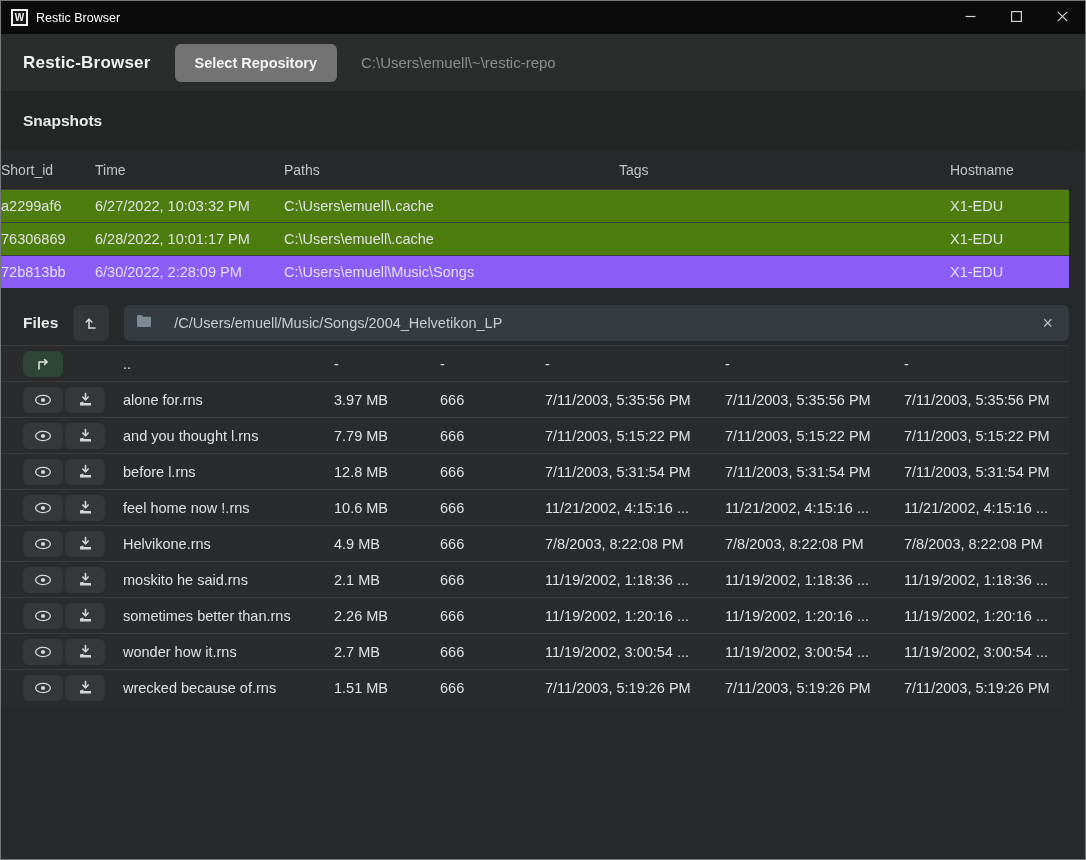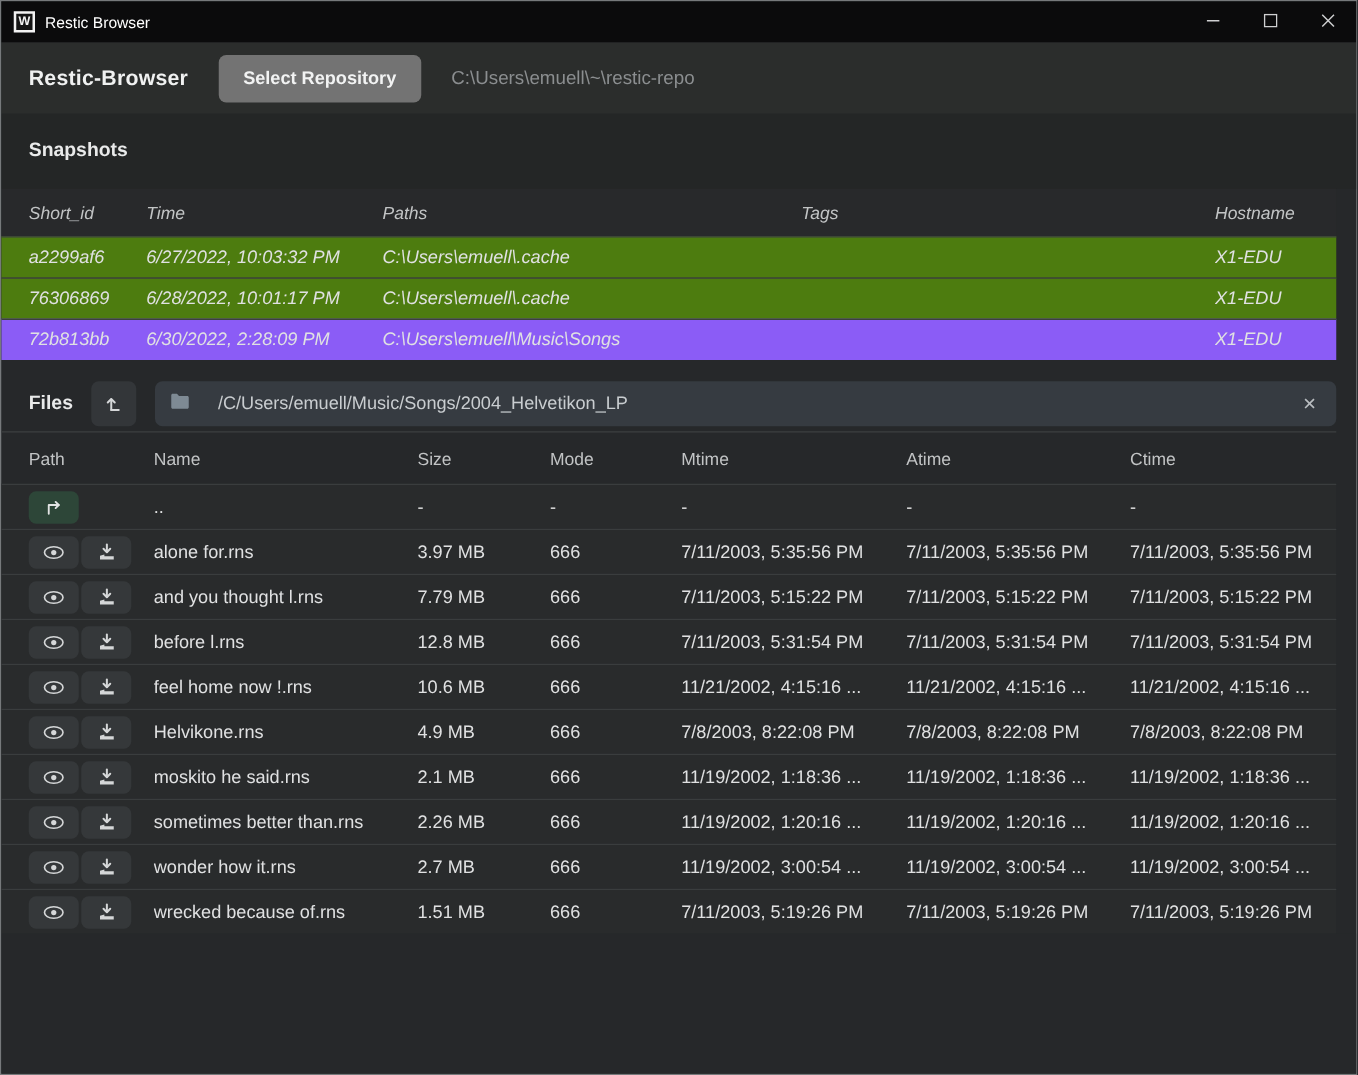--- a/index.html
+++ b/index.html
@@ -46,21 +46,21 @@
   .section-title-band {
     height:60px; flex:0 0 auto; background:#242626;
     display:flex; align-items:center; padding:0 22px;
   }
   .section-title { color:#e9eaea; font-size:15.5px; font-weight:bold; }
   
   .tbl { margin-right:16px; }
   .th-cell { color:#c2c4c5; font-size:14px; }
   .td-cell { color:#e0e1e2; font-size:14.5px; white-space:nowrap; overflow:hidden; }
   
-  .snap-grid { display:grid; grid-template-columns:94px 189px 335px 331px 1fr; padding-left:22px; align-items:center;font-style:italic; }
+  .snap-grid { display:grid; grid-template-columns:94px 189px 335px 331px 1fr; align-items:center; }
   .snap-header { height:38px; background:#28292b; }
   .snap-row { height:33px; background:#4d7c0f; border-top:1px solid #3c3f40; cursor:pointer; }
   .snap-row.selected { background:#8b5cf6; }
   
   .files-bar {
     height:44px; flex:0 0 auto; margin-top:13px;
     display:flex; align-items:center; padding:0 16px 0 22px; gap:15px;
   }
   .icon-btn {
     background:#333639; border:none; border-radius:6px; cursor:pointer;
@@ -178,29 +178,20 @@
           </svg>
       </span>
       <span class="path-text">/C/Users/emuell/Music/Songs/2004_Helvetikon_LP</span>
       <button class="path-close">
         <span>×</span>
       </button>
     </div>
   </div>
 
   <div class="tbl">
-    <div class="file-grid files-header">
-      <span class="th-cell">Path</span>
-      <span class="th-cell">Name</span>
-      <span class="th-cell">Size</span>
-      <span class="th-cell">Mode</span>
-      <span class="th-cell">Mtime</span>
-      <span class="th-cell">Atime</span>
-      <span class="th-cell">Ctime</span>
-    </div>
 
     <div class="file-grid file-row">
       <span class="row-actions">
         <button class="icon-btn parent-btn">
           <span>
             <svg width="16" height="14" viewBox="0 0 16 14" fill="none" stroke="#e2e4e4" stroke-width="1.5" stroke-linecap="round" stroke-linejoin="round">
               <path d="M4 12 V5 H12"></path>
                 <path d="M9.5 2.5 L12 5 L9.5 7.5"></path>
             </svg>
           </span>

